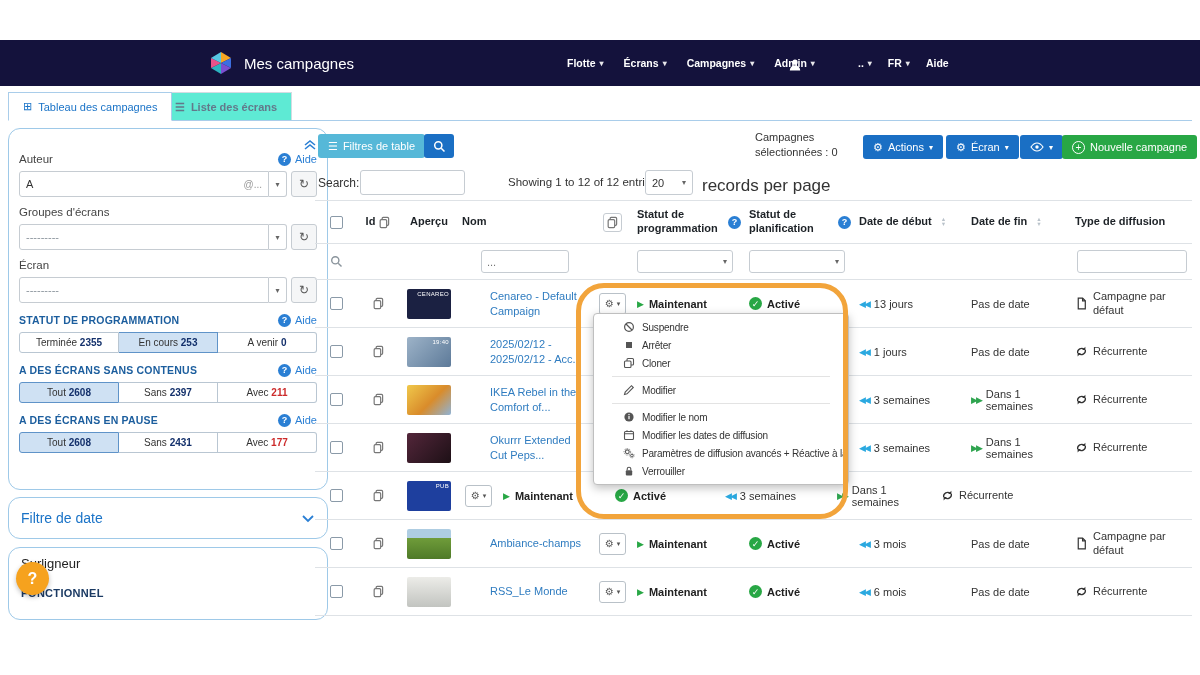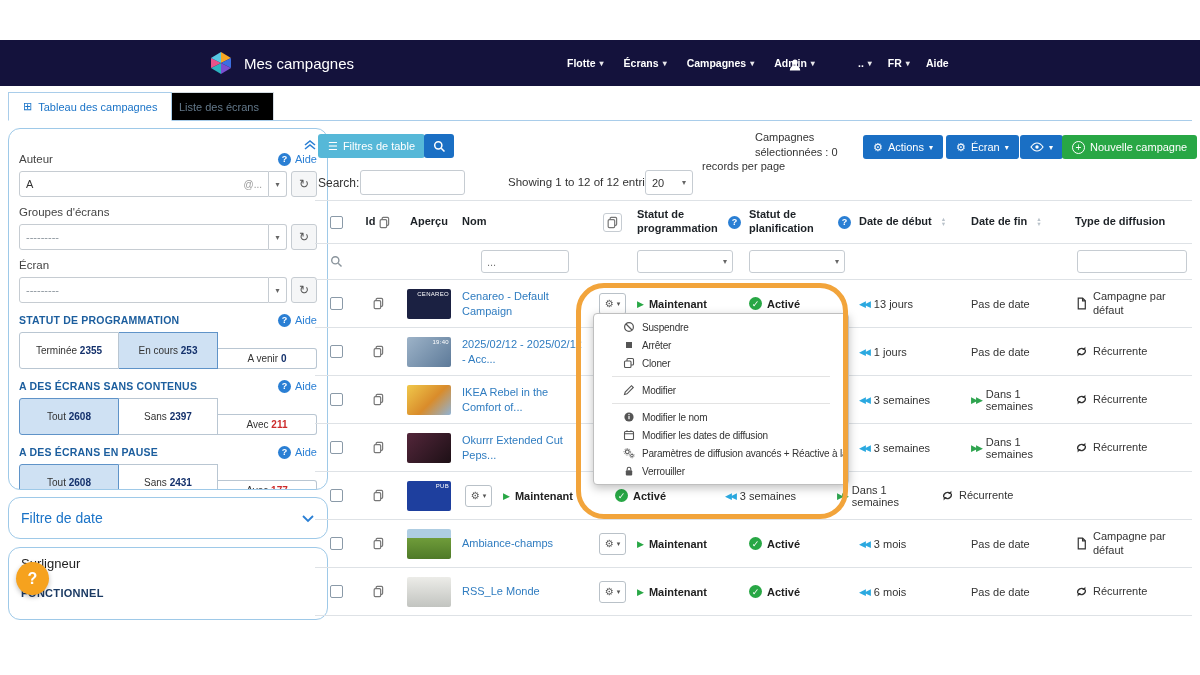--- a/index.html
+++ b/index.html
@@ -13,21 +13,21 @@
   .nav-menu { position:absolute; left:567px; display:flex; align-items:center; gap:20px; font-size:10.5px; font-weight:bold; }
   .nav-item { cursor:pointer; white-space:nowrap; display:flex; align-items:center; gap:4px; }
   .nav-item .caret { font-size:8px; opacity:.9; }
   .nav-right { position:absolute; left:858px; display:flex; align-items:center; gap:16px; font-size:10.5px; font-weight:bold; }
   .nav-user { position:absolute; left:788px; top:15px; }
 
   
   .tabs-line { position:absolute; top:120px; left:8px; width:1184px; height:1px; background:#a9cdea; }
   .tab { position:absolute; top:92px; height:29px; display:flex; align-items:center; gap:6px; padding:0 14px; font-size:11px; cursor:pointer; }
   .tab-active { left:8px; background:#fff; border:1px solid #a9cdea; border-bottom:1px solid #fff; color:#1a73c7; z-index:3; }
-  .tab-inactive { left:148px; background:#000000; border:1px solid #d3dbe2; border-bottom:none; color:#63788a; }
+  .tab-inactive { left:160px; background:#5eead4; border:1px solid #d3dbe2; border-bottom:none; color:#63788a;font-weight:bold; }
   .tab-ico { font-size:11px; }
 
   
   .panel { position:absolute; left:8px; width:320px; background:#fff; border:1px solid #9ec9e8; border-radius:12px; }
   .panel-filters { top:128px; height:362px; padding:6px 10px; overflow:hidden; }
   .collapse-row { text-align:right; height:13px; }
   .label-row { display:flex; justify-content:space-between; align-items:center; height:18px; margin-top:2px; }
   .flabel { font-size:11.5px; color:#444; }
   .aide { color:#2a7fd4; font-size:11px; display:flex; align-items:center; gap:4px; cursor:pointer; }
   .qmark { display:inline-flex; width:13px; height:13px; border-radius:50%; background:#2a7fd4; color:#fff; font-size:9px; font-weight:bold; align-items:center; justify-content:center; }
@@ -37,21 +37,21 @@
   .combo-main.placeholder { color:#8a949c; }
   .combo-caret { width:18px; border:1px solid #c6ccd2; border-left:none; display:flex; align-items:center; justify-content:center; font-size:8px; color:#666; background:#fff; border-radius:0 3px 3px 0; }
   .refresh-btn { width:26px; margin-left:4px; border:1px solid #c6ccd2; border-radius:3px; background:#f5f6f7; color:#555; font-size:12px; cursor:pointer; }
   .fsec { margin-top:8px; }
   .fsec-head { display:flex; justify-content:space-between; align-items:center; height:18px; }
   .fsec-title { font-size:10.5px; font-weight:bold; color:#1c5e9e; letter-spacing:.2px; }
   .btn-group { display:flex; margin-top:3px; }
   .fbtn { flex:1; border:1px solid #b9c6d2; background:#fff; font-size:10px; color:#333; padding:4px 2px; cursor:pointer; font-family:inherit; white-space:nowrap; }
   .fbtn + .fbtn { border-left:none; }
   .fbtn:first-child { border-radius:3px 0 0 3px; }
-  .fbtn:last-child { border-radius:0 3px 3px 0;margin-top:16px; }
+  .fbtn:last-child { border-radius:0 3px 3px 0; }
   .fbtn.active { background:#cfe1f3; border-color:#5f93c8; }
   .fbtn b.navy { color:#13306b; }
   .fbtn b.red { color:#cc2b2b; }
 
   .panel-date { top:497px; height:42px; display:flex; align-items:center; justify-content:space-between; padding:0 12px; }
   .panel-date .title { color:#1a73c7; font-size:14px; }
   .panel-high { top:547px; height:73px; padding:8px 12px; overflow:hidden; }
   .panel-high .title { font-size:13px; color:#222; }
   .panel-high .sub { margin-top:16px; font-size:11px; font-weight:bold; color:#1b3a63; letter-spacing:.3px; }
 
@@ -67,21 +67,21 @@
   .btn-gerer { position:absolute; left:946px; top:135px; background:#1a6fc4; }
   .btn-eye { position:absolute; left:1020px; top:135px; background:#1a6fc4; }
   .btn-new { position:absolute; left:1062px; top:135px; background:#28a745; }
   .plus-circle { display:inline-flex; width:13px; height:13px; border:1px solid #fff; border-radius:50%; align-items:center; justify-content:center; font-size:10px; }
 
   .search-label { position:absolute; left:318px; top:176px; font-size:12px; color:#333; }
   .search-input { position:absolute; left:360px; top:170px; width:105px; height:25px; border:1px solid #c6ccd2; border-radius:3px; font-family:inherit; font-size:11px; padding:0 6px; }
   .showing { position:absolute; left:508px; top:176px; font-size:11.5px; color:#333; }
   .pagesize { position:absolute; left:645px; top:170px; width:48px; height:25px; border:1px solid #c6ccd2; border-radius:3px; display:flex; align-items:center; justify-content:space-between; padding:0 6px; font-size:11px; color:#333; background:#fff; cursor:pointer; }
   .pagesize .caret { font-size:8px; color:#666; }
-  .records { position:absolute; left:702px; top:160px; font-size:11px; color:#333; }
+  .records { position:absolute; left:702px; top:176px; font-size:17px; color:#333; }
 
   
   .table { position:absolute; left:315px; top:200px; width:877px; height:420px; overflow:hidden; font-size:11px; color:#333; }
   .tr { display:flex; border-bottom:1px solid #dee2e6; }
   .tr-head { height:44px; font-weight:bold; color:#1d2227; align-items:center; border-top:1px solid #dee2e6; }
   .tr-filter { height:36px; align-items:center; }
   .tr-data { height:48px; align-items:center; }
   .td { display:flex; align-items:center; padding:0 4px; overflow:hidden; }
   .c-check { width:42px; justify-content:center; }
   .c-id { width:43px; justify-content:center; }
@@ -92,21 +92,21 @@
   .c-splan { width:110px; gap:5px; }
   .c-debut { width:112px; gap:5px; }
   .c-fin { width:104px; gap:5px; }
   .c-type { width:121px; gap:5px; }
   .hlabel { line-height:1.25; }
   .sort { display:flex; flex-direction:column; margin-left:4px; color:#b9c2ca; font-size:5.5px; line-height:1; }
   .checkbox { width:13px; height:13px; border:1px solid #8a9aa8; border-radius:2px; background:#fff; display:inline-block; cursor:pointer; }
   .icon-copy svg { width:13px; height:13px; display:block; }
   .hdr-copy { border:1px solid #c6ccd2; border-radius:3px; padding:2px; background:#fff; cursor:pointer; }
   .thumb { width:44px; height:30px; border-radius:2px; color:#fff; font-size:6px; display:flex; align-items:flex-start; justify-content:flex-end; padding:2px; overflow:hidden; letter-spacing:.3px; }
-  .nom-link { color:#2f7cc0; cursor:pointer; line-height:1.3; text-decoration:none; }
+  .nom-link { color:#2f7cc0; cursor:pointer; line-height:1.3; text-decoration:none;margin-left:28px; }
   .gear-btn { display:inline-flex; align-items:center; gap:3px; height:22px; padding:0 5px; border:1px solid #b9c1c8; border-radius:3px; background:#fff; cursor:pointer; font-family:inherit; }
   .gear-glyph { font-size:10px; color:#555; }
   .gear-btn .caret { font-size:7px; color:#555; }
   .play { color:#28a745; font-size:9px; }
   .statval { font-weight:bold; color:#222; font-size:11px; }
   .check-badge { width:13px; height:13px; border-radius:50%; background:#28a745; color:#fff; font-size:9px; display:inline-flex; align-items:center; justify-content:center; flex:none; }
   .rewind { color:#2ba9e0; font-size:9px; letter-spacing:-2px; }
   .fwd { color:#2ea44f; font-size:9px; letter-spacing:-2px; }
   .type-icon svg { width:13px; height:13px; display:block; }
   .type-text { line-height:1.25; }

